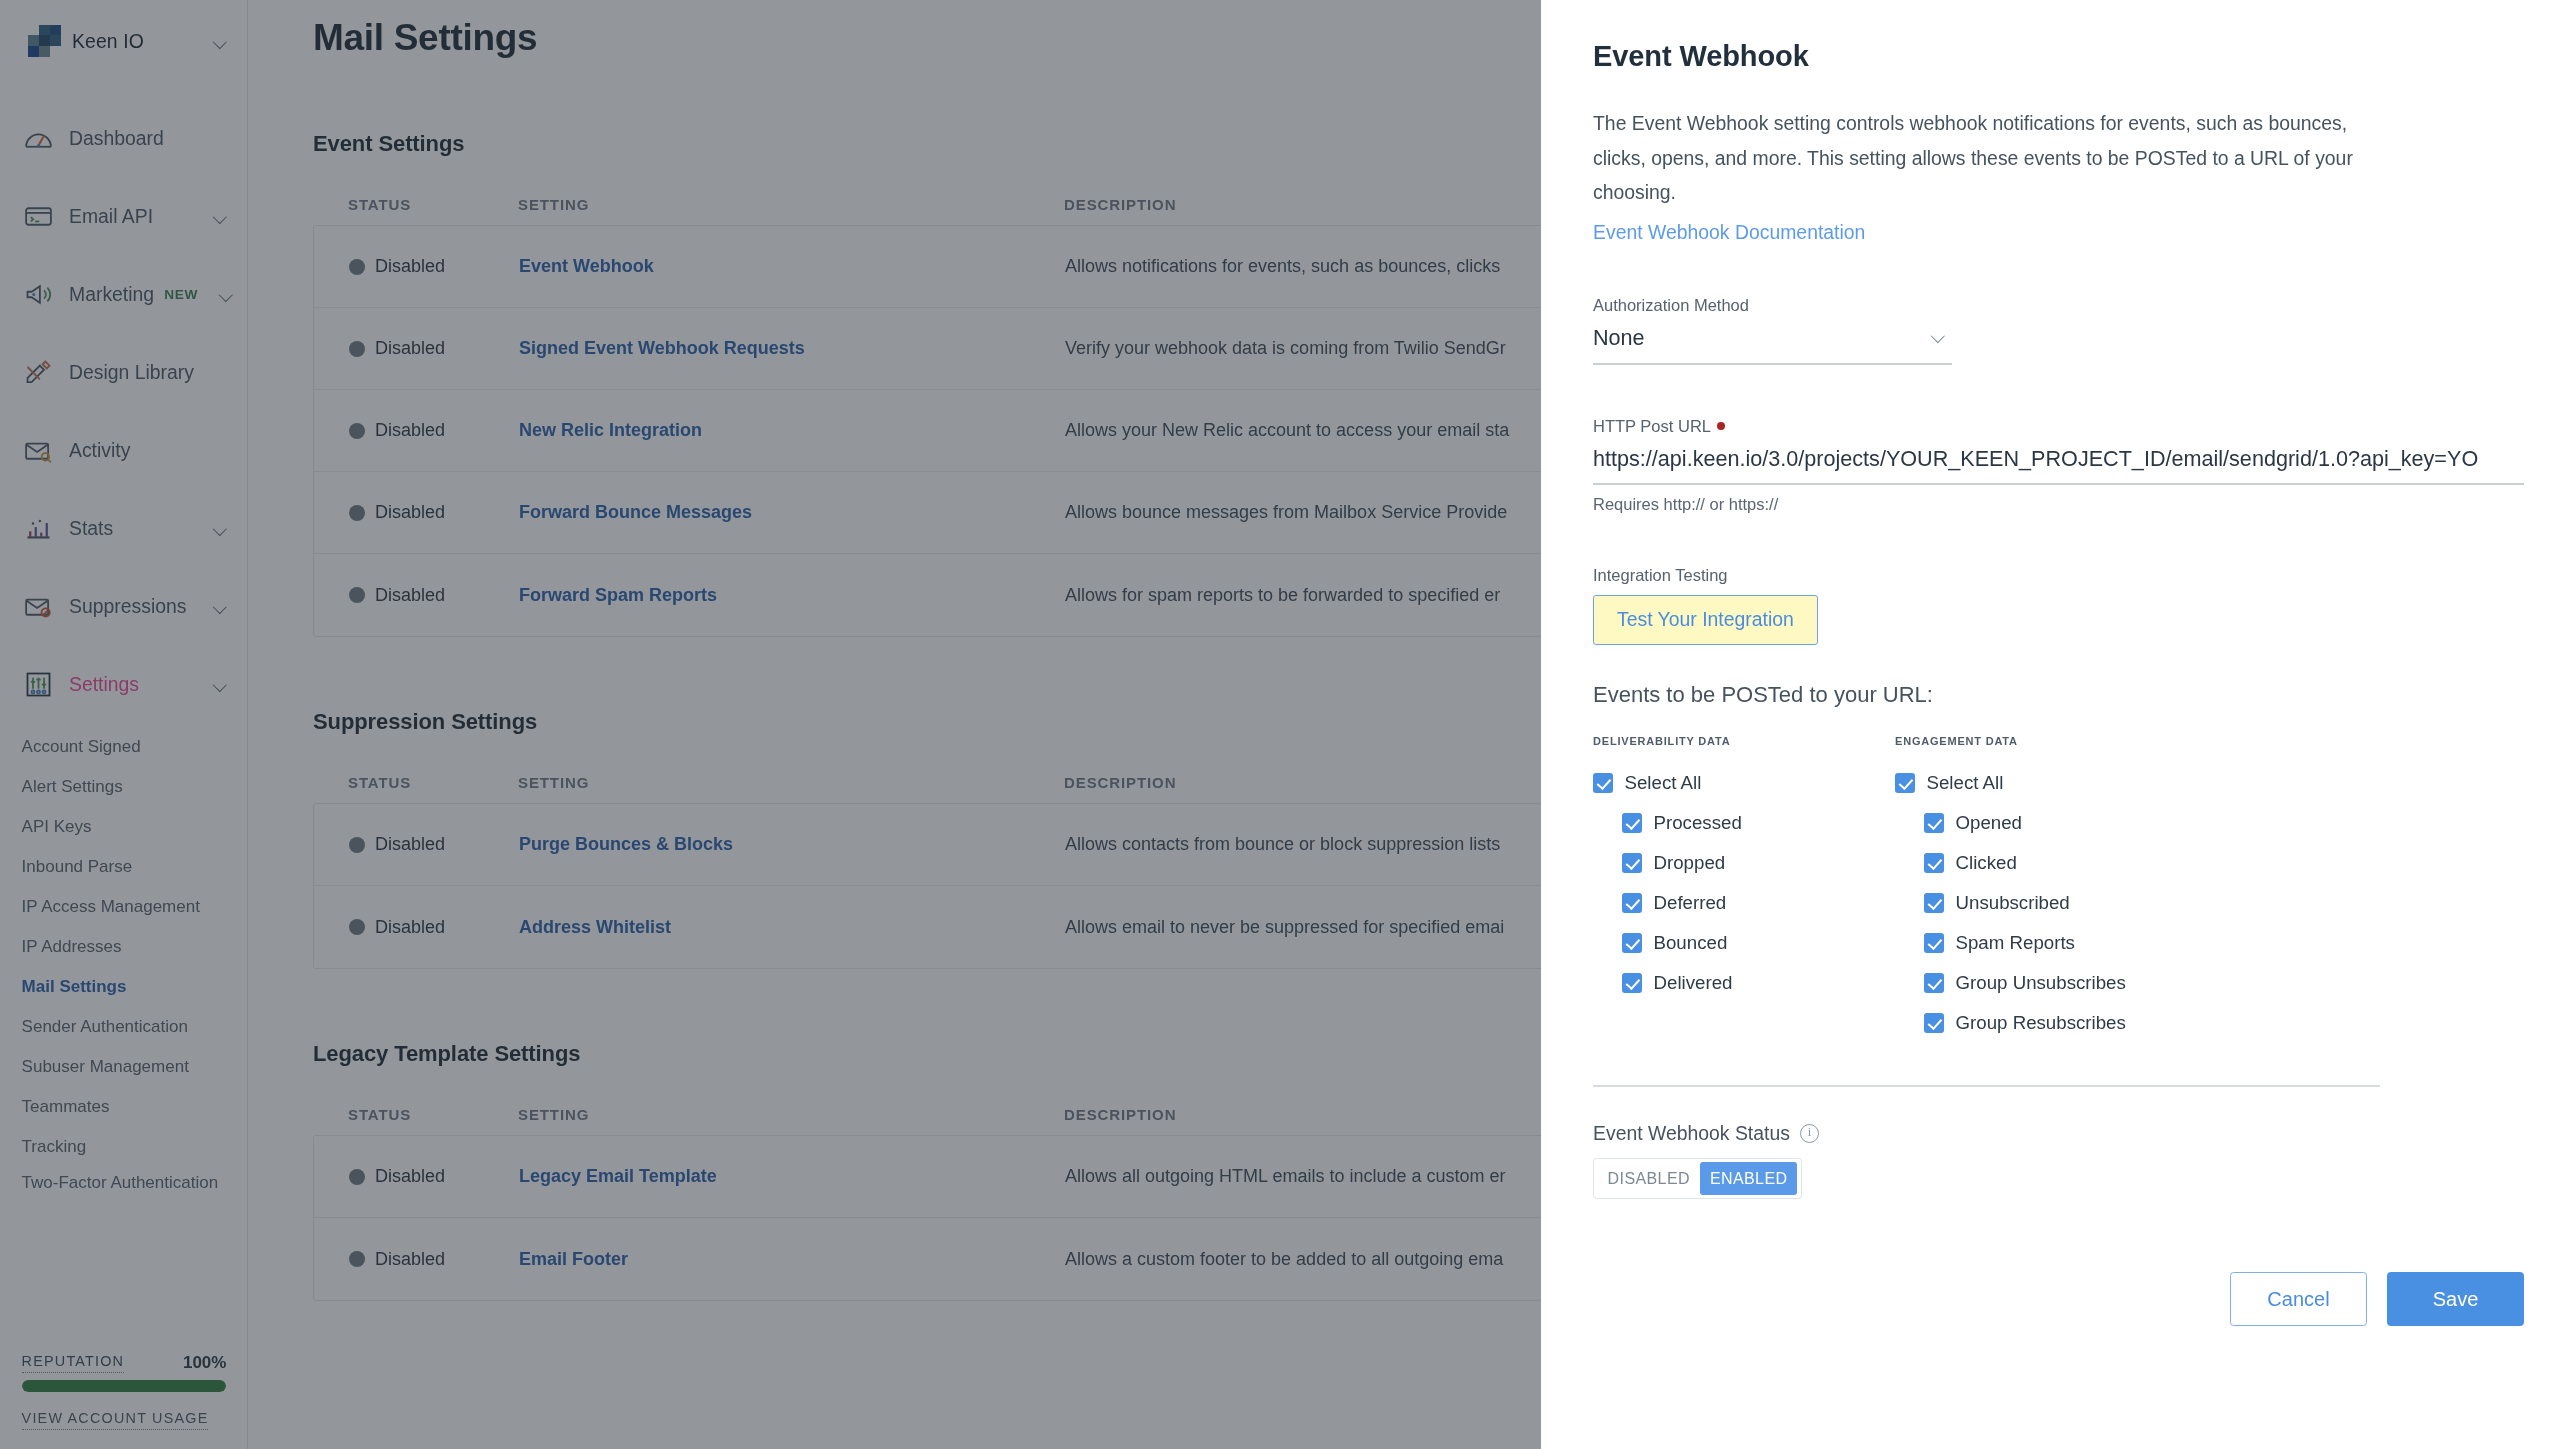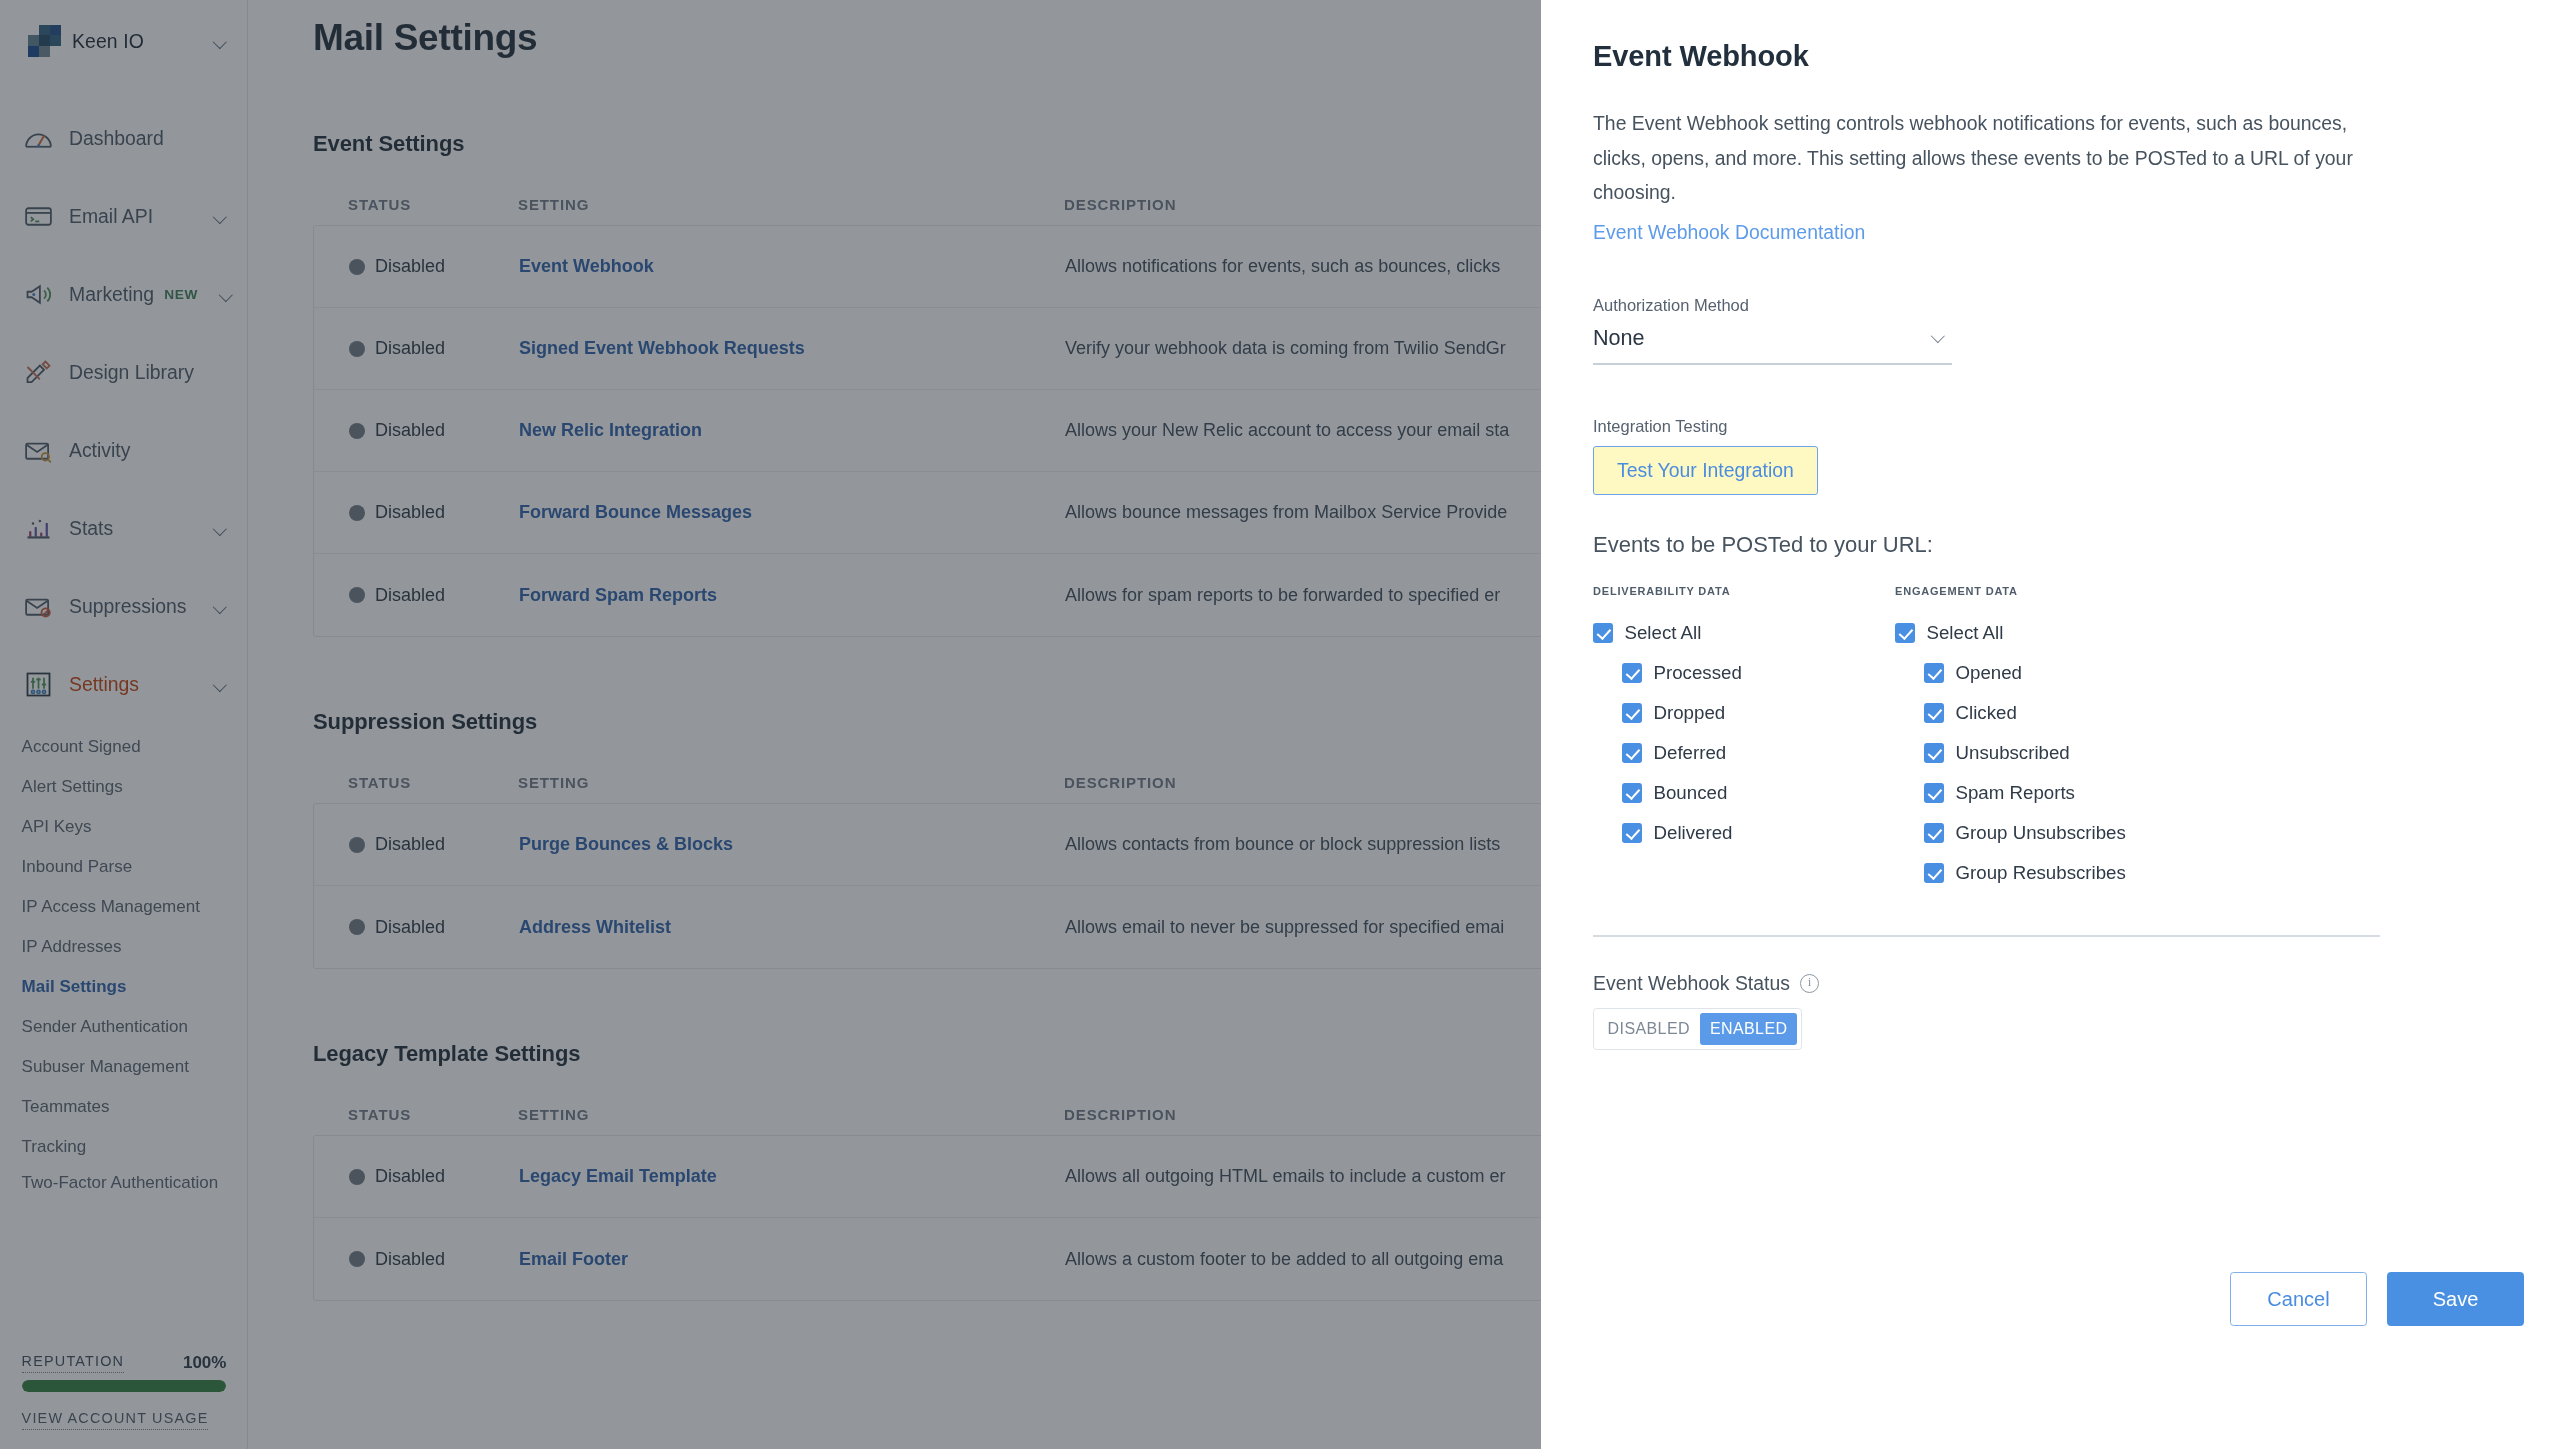--- a/index.html
+++ b/index.html
@@ -45,21 +45,21 @@
     display: flex; align-items: center; gap: 14.4px;
     padding: 0 18.7px 0 21.6px; height: 78px;
     cursor: pointer;
   }
   .nav-ico { width: 33px; height: 33px; flex: 0 0 33px; position: relative; }
   .nav-label { font-size: 19.4px; color: #4a5665; flex: 1; white-space: nowrap; }
   .badge-new {
     font-size: 13.7px; font-weight: 700; color: #3d7d54; letter-spacing: 0.6px;
     margin-left: -4.3px; margin-right: 7.2px;
   }
-  .nav-item.settings .nav-label { color:#c2410c; }
+  .nav-item.settings .nav-label { color:#ec4899; }
 
   .subnav { padding: 4.3px 0 0 0; }
   .subnav-item {
     padding: 0 18.7px 0 21.6px; height: 40px;
     display: flex; align-items: center;
     font-size: 17px; color: #56616e; cursor: pointer;
   }
   .subnav-item.two-line { height: 63px; line-height: 1.28; display:block; padding-top: 4.3px;}
   .subnav-item.active { color: #2a5fa8; font-weight: 600; }
 
@@ -483,20 +483,29 @@
       <a class="doc-link">Event Webhook Documentation</a>
 
       <div class="field">
         <div class="field-label">Authorization Method</div>
         <div class="select-wrap">
           <div class="select-val">None</div>
           <span class="select-chev"></span>
         </div>
       </div>
 
+      <div class="field">
+        <div class="field-label">
+          <span>HTTP Post URL</span><span class="req-dot"></span>
+        </div>
+        <div class="url-wrap">
+          <div class="url-val">https://api.keen.io/3.0/projects/YOUR_KEEN_PROJECT_ID/email/sendgrid/1.0?api_key=YO</div>
+        </div>
+        <div class="helper">Requires http:// or https://</div>
+      </div>
 
       <div class="field">
         <div class="field-label">Integration Testing</div>
         <div class="btn-outline">Test Your Integration</div>
       </div>
 
       <div class="events-label">Events to be POSTed to your URL:</div>
 
       <div class="cols" id="event-groups-host">
           <div class="col">

